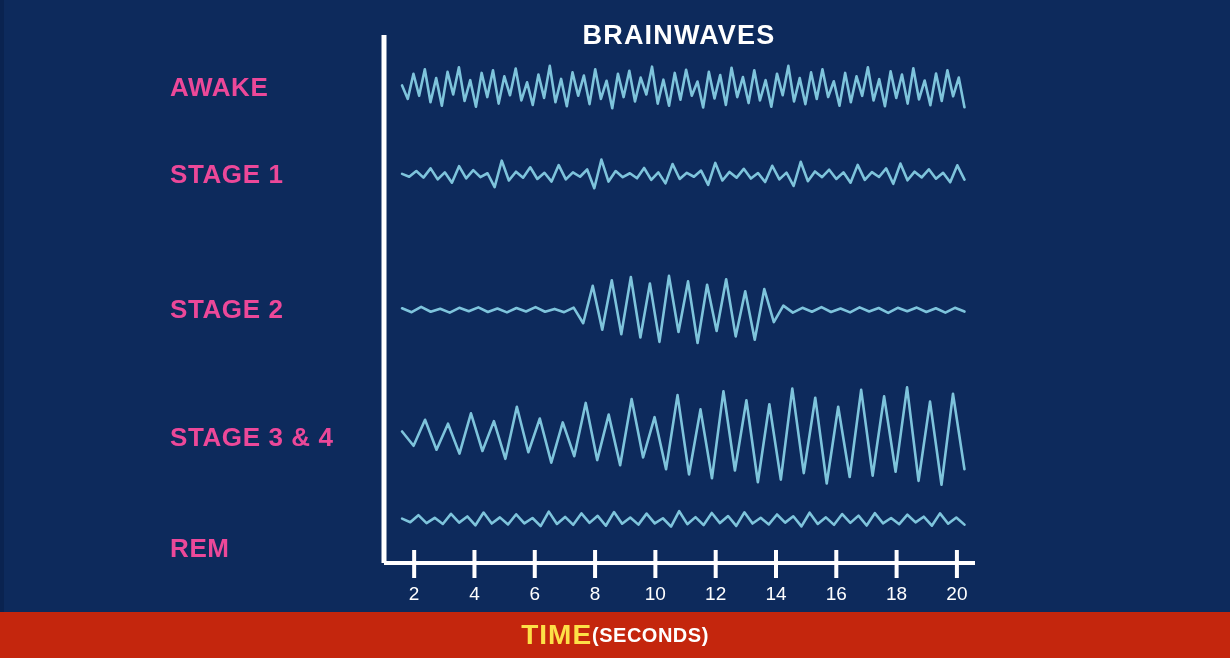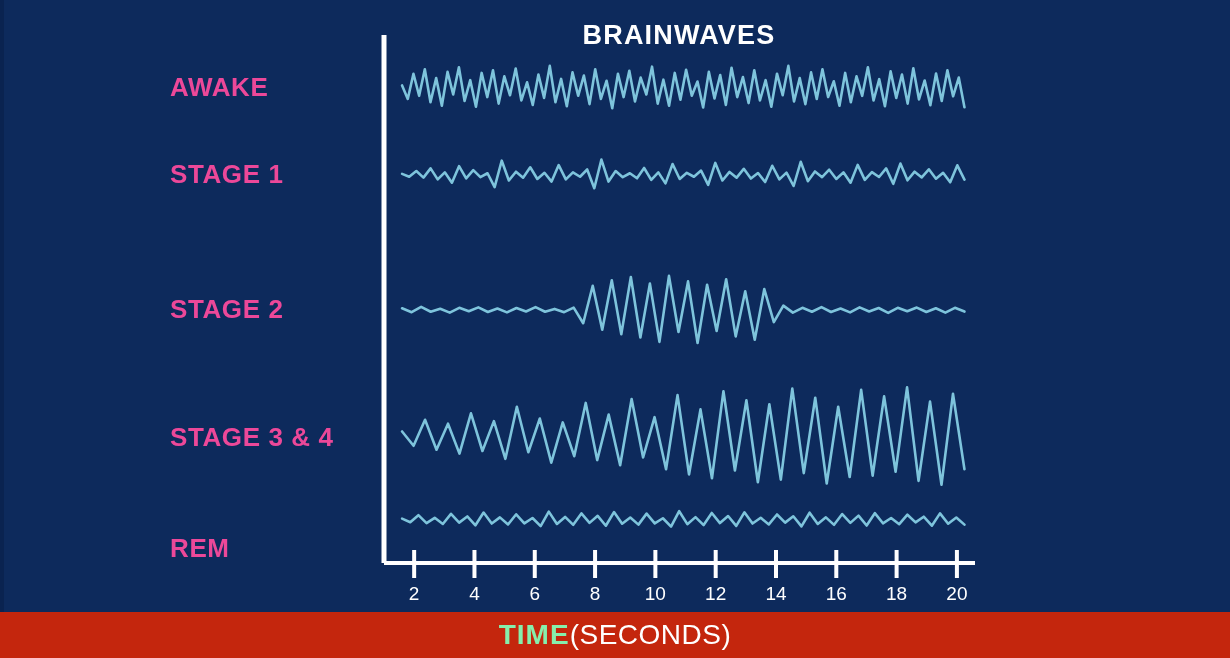--- a/index.html
+++ b/index.html
@@ -66,29 +66,29 @@
     left: 0;
     bottom: 0;
     width: 1230px;
     height: 46px;
     background: #c4260d;
     display: flex;
     align-items: center;
     justify-content: center;
   }
   .footer-strong {
-    color: #86efac;
+    color: #fde047;
     font-size: 28px;
     font-weight: bold;
     letter-spacing: 1px;
   }
   .footer-light {
     color: #ffffff;
-    font-size: 28px;
-    font-weight: normal;
+    font-size: 20px;
+    font-weight: bold;
     letter-spacing: 0.5px;
   }
 </style>
 </head>
 <body>
 
 <div id="chart-root">
 
   <div class="edge-strip"></div>
 

